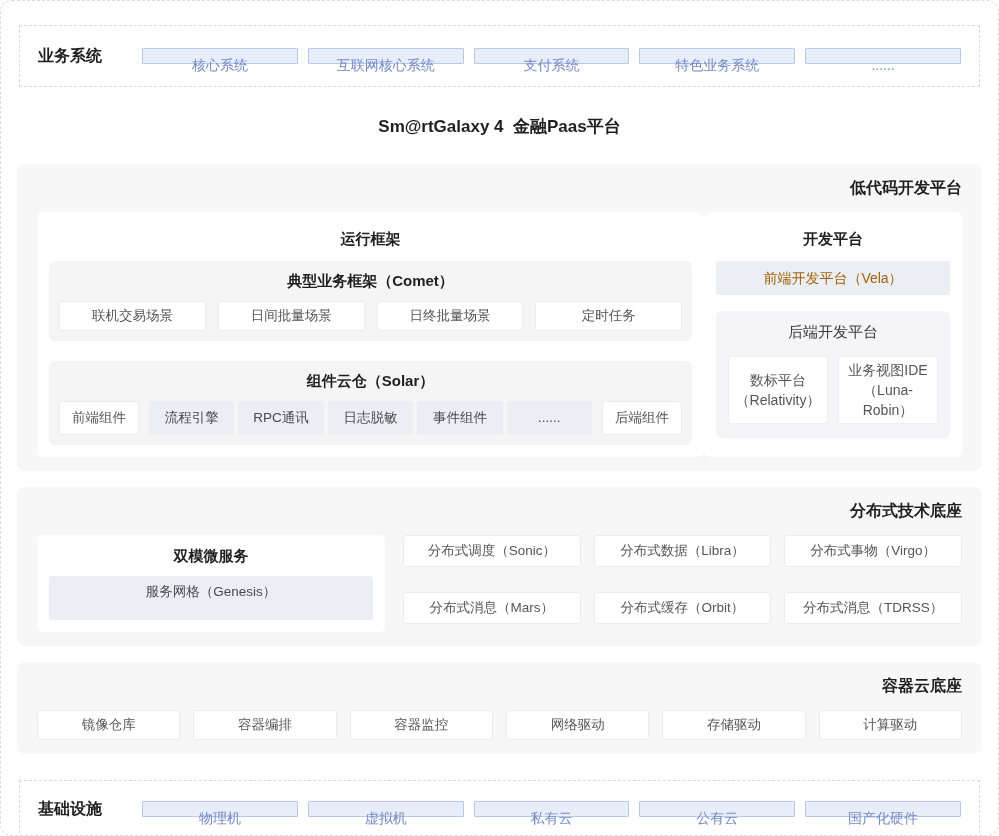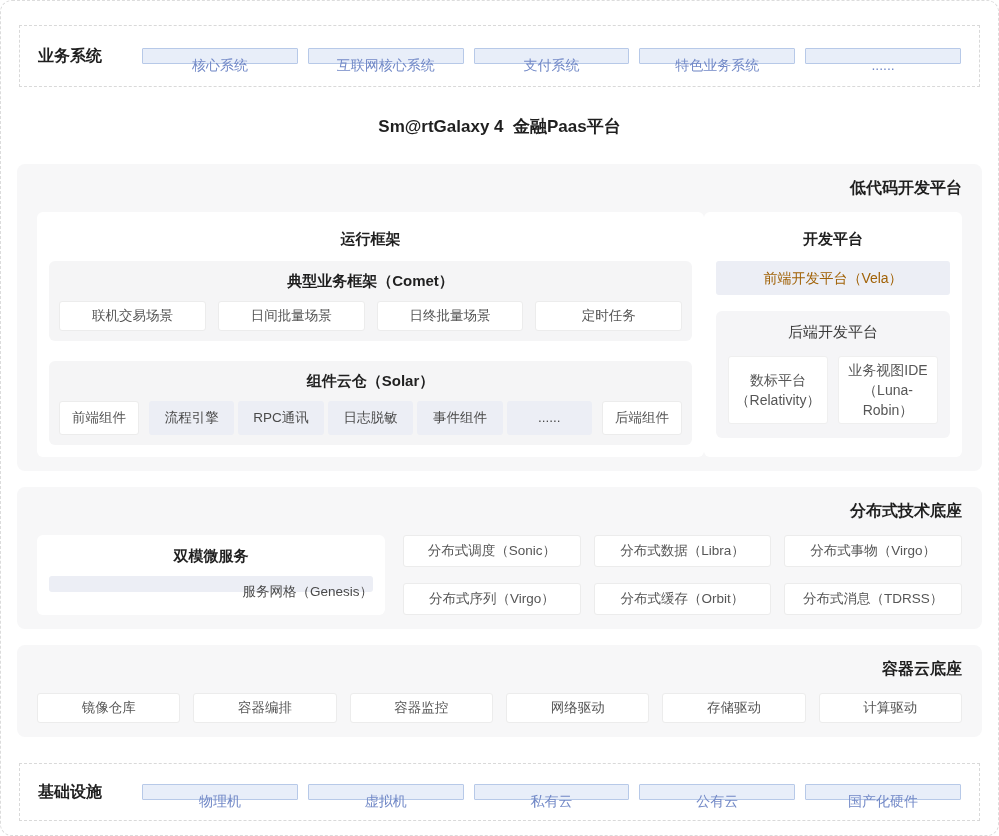--- a/index.html
+++ b/index.html
@@ -65,21 +65,21 @@
   .two-line-btn {
     flex:1; height:66px; display:flex; flex-direction:column; justify-content:center;
     background:#fff; border:1px solid #efefef; border-radius:3px; color:#565656;
     text-align:center; font-size:14px; line-height:20px; cursor:default;
   }
 
   
   .dist-body { display:flex; gap:18px; }
   .dual-card { width:348px; flex:none; padding:10px 12px 12px 12px; }
   .dual-btns { display:flex; gap:10px; }
-  .dual-btns .lav-btn { height:16px; line-height:32px; font-size:13.5px;text-align:right; }
+  .dual-btns .lav-btn { height:44px; line-height:32px; font-size:13.5px; }
   .dist-grid { flex:1; display:grid; grid-template-columns:repeat(3,1fr); gap:16px 13px; }
   .dist-grid .white-btn { height:32px; line-height:30px; }
 
   
   .cont-row { display:flex; gap:13px; }
   .cont-row .white-btn { flex:1; height:30px; line-height:28px; }
 </style>
 </head>
 <body>
 
@@ -160,21 +160,21 @@
       <div class="card dual-card">
         <div class="card-title" style="margin:2px 0 10px 0;">双模微服务</div>
         <div class="dual-btns">
           <div class="lav-btn">服务网格（Genesis）</div>
         </div>
       </div>
       <div class="dist-grid">
         <div class="white-btn">分布式调度（Sonic）</div>
         <div class="white-btn">分布式数据（Libra）</div>
         <div class="white-btn">分布式事物（Virgo）</div>
-        <div class="white-btn">分布式序列（Virgo）</div>
+        <div class="white-btn">分布式消息（Mars）</div>
         <div class="white-btn">分布式缓存（Orbit）</div>
         <div class="white-btn">分布式消息（TDRSS）</div>
       </div>
     </div>
   </div>
 
   <div class="section">
     <div class="section-title">容器云底座</div>
     <div class="cont-row">
       <div class="white-btn">镜像仓库</div>

